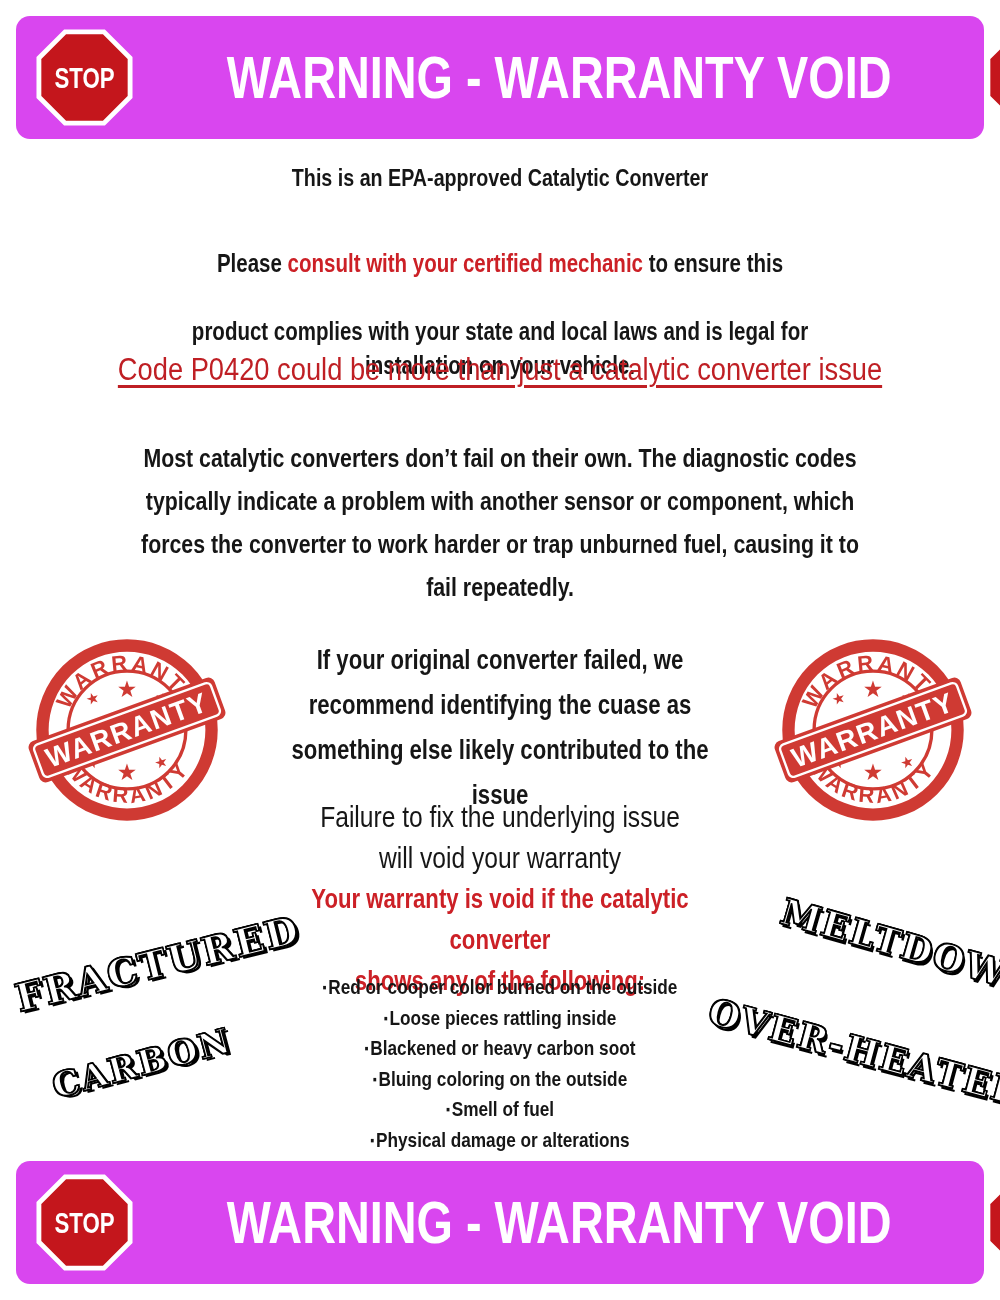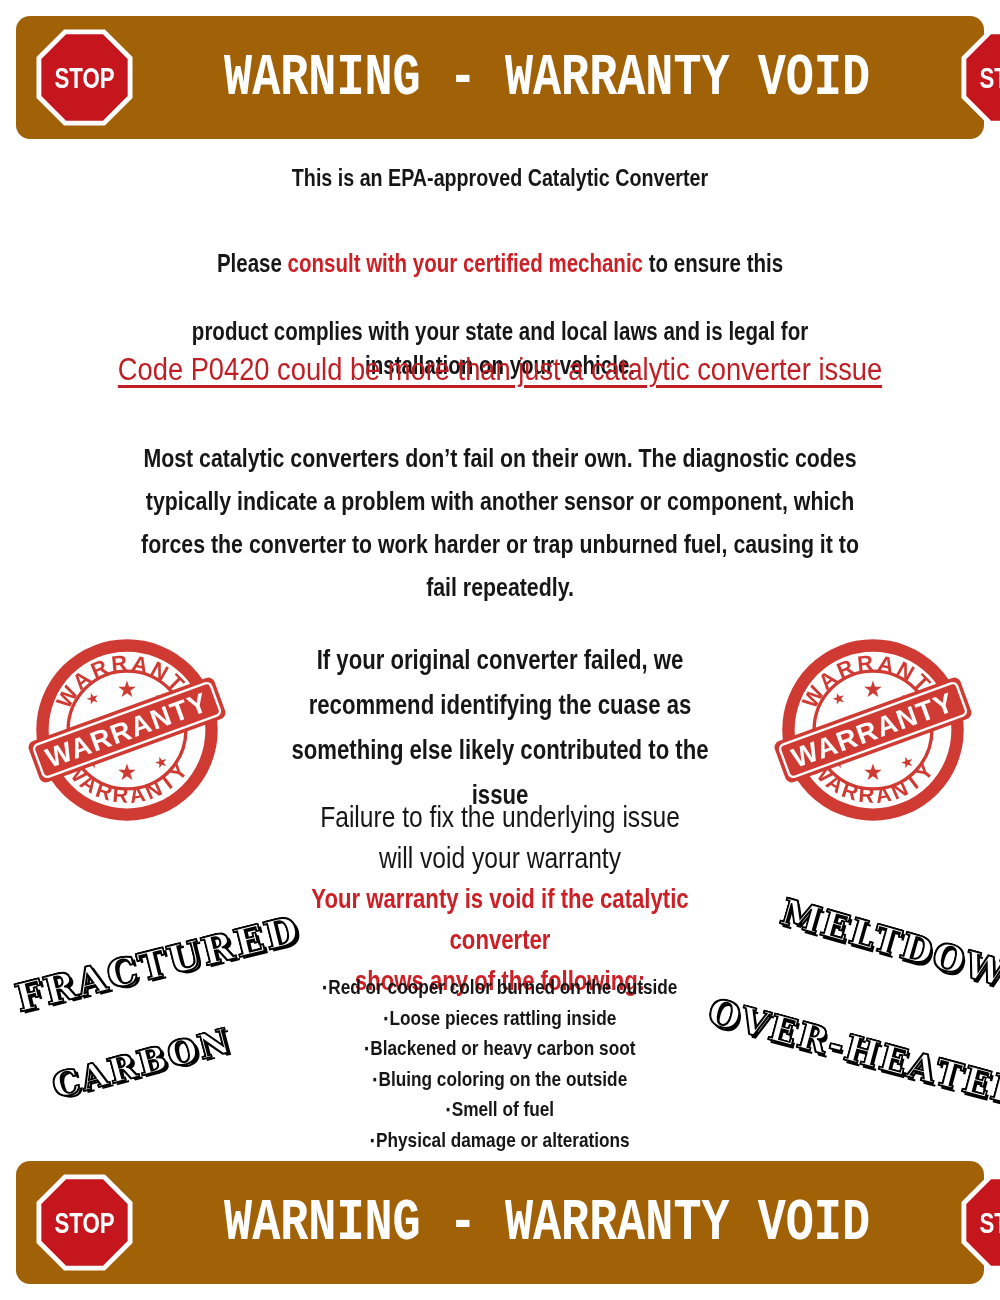--- a/index.html
+++ b/index.html
@@ -8,27 +8,27 @@
     --stop-red:#c4161c;
   }
   *{margin:0;padding:0;box-sizing:border-box;}
   body{background:#ffffff;}
   .page{
     position:relative;width:1000px;height:1300px;background:#ffffff;
     font-family:"Liberation Sans",sans-serif;color:#161616;overflow:hidden;
   }
   
   .banner{
-    position:absolute;left:16px;width:968px;height:123px;background:#a16207;
+    position:absolute;left:16px;width:968px;height:123px;background:#d946ef;
     display:flex;align-items:center;justify-content:space-between;padding:0 20px;border-radius:14px;
   }
   .banner-top{top:16px;}
   .banner-bottom{top:1161px;}
   .stop-sign{width:97px;height:97px;flex:0 0 auto;overflow:visible;}
-  .banner-center{flex:1;text-align:left;overflow:visible;font-family:Liberation Mono, monospace;}
+  .banner-center{flex:1;text-align:left;overflow:visible;}
   .banner-title{
     display:inline-block;font-size:60px;font-weight:bold;color:#ffffff;
     white-space:nowrap;transform:scaleX(0.78);letter-spacing:0px;
   }
   
   .tb{position:absolute;left:0;width:1000px;text-align:center;white-space:pre-line;}
   .cond{transform:scaleX(0.82);}
   .epa{top:162px;font-size:24px;font-weight:bold;line-height:32px;}
   .consult{top:212px;font-size:25px;font-weight:bold;line-height:34px;}
   .red-text{color:var(--red);}

